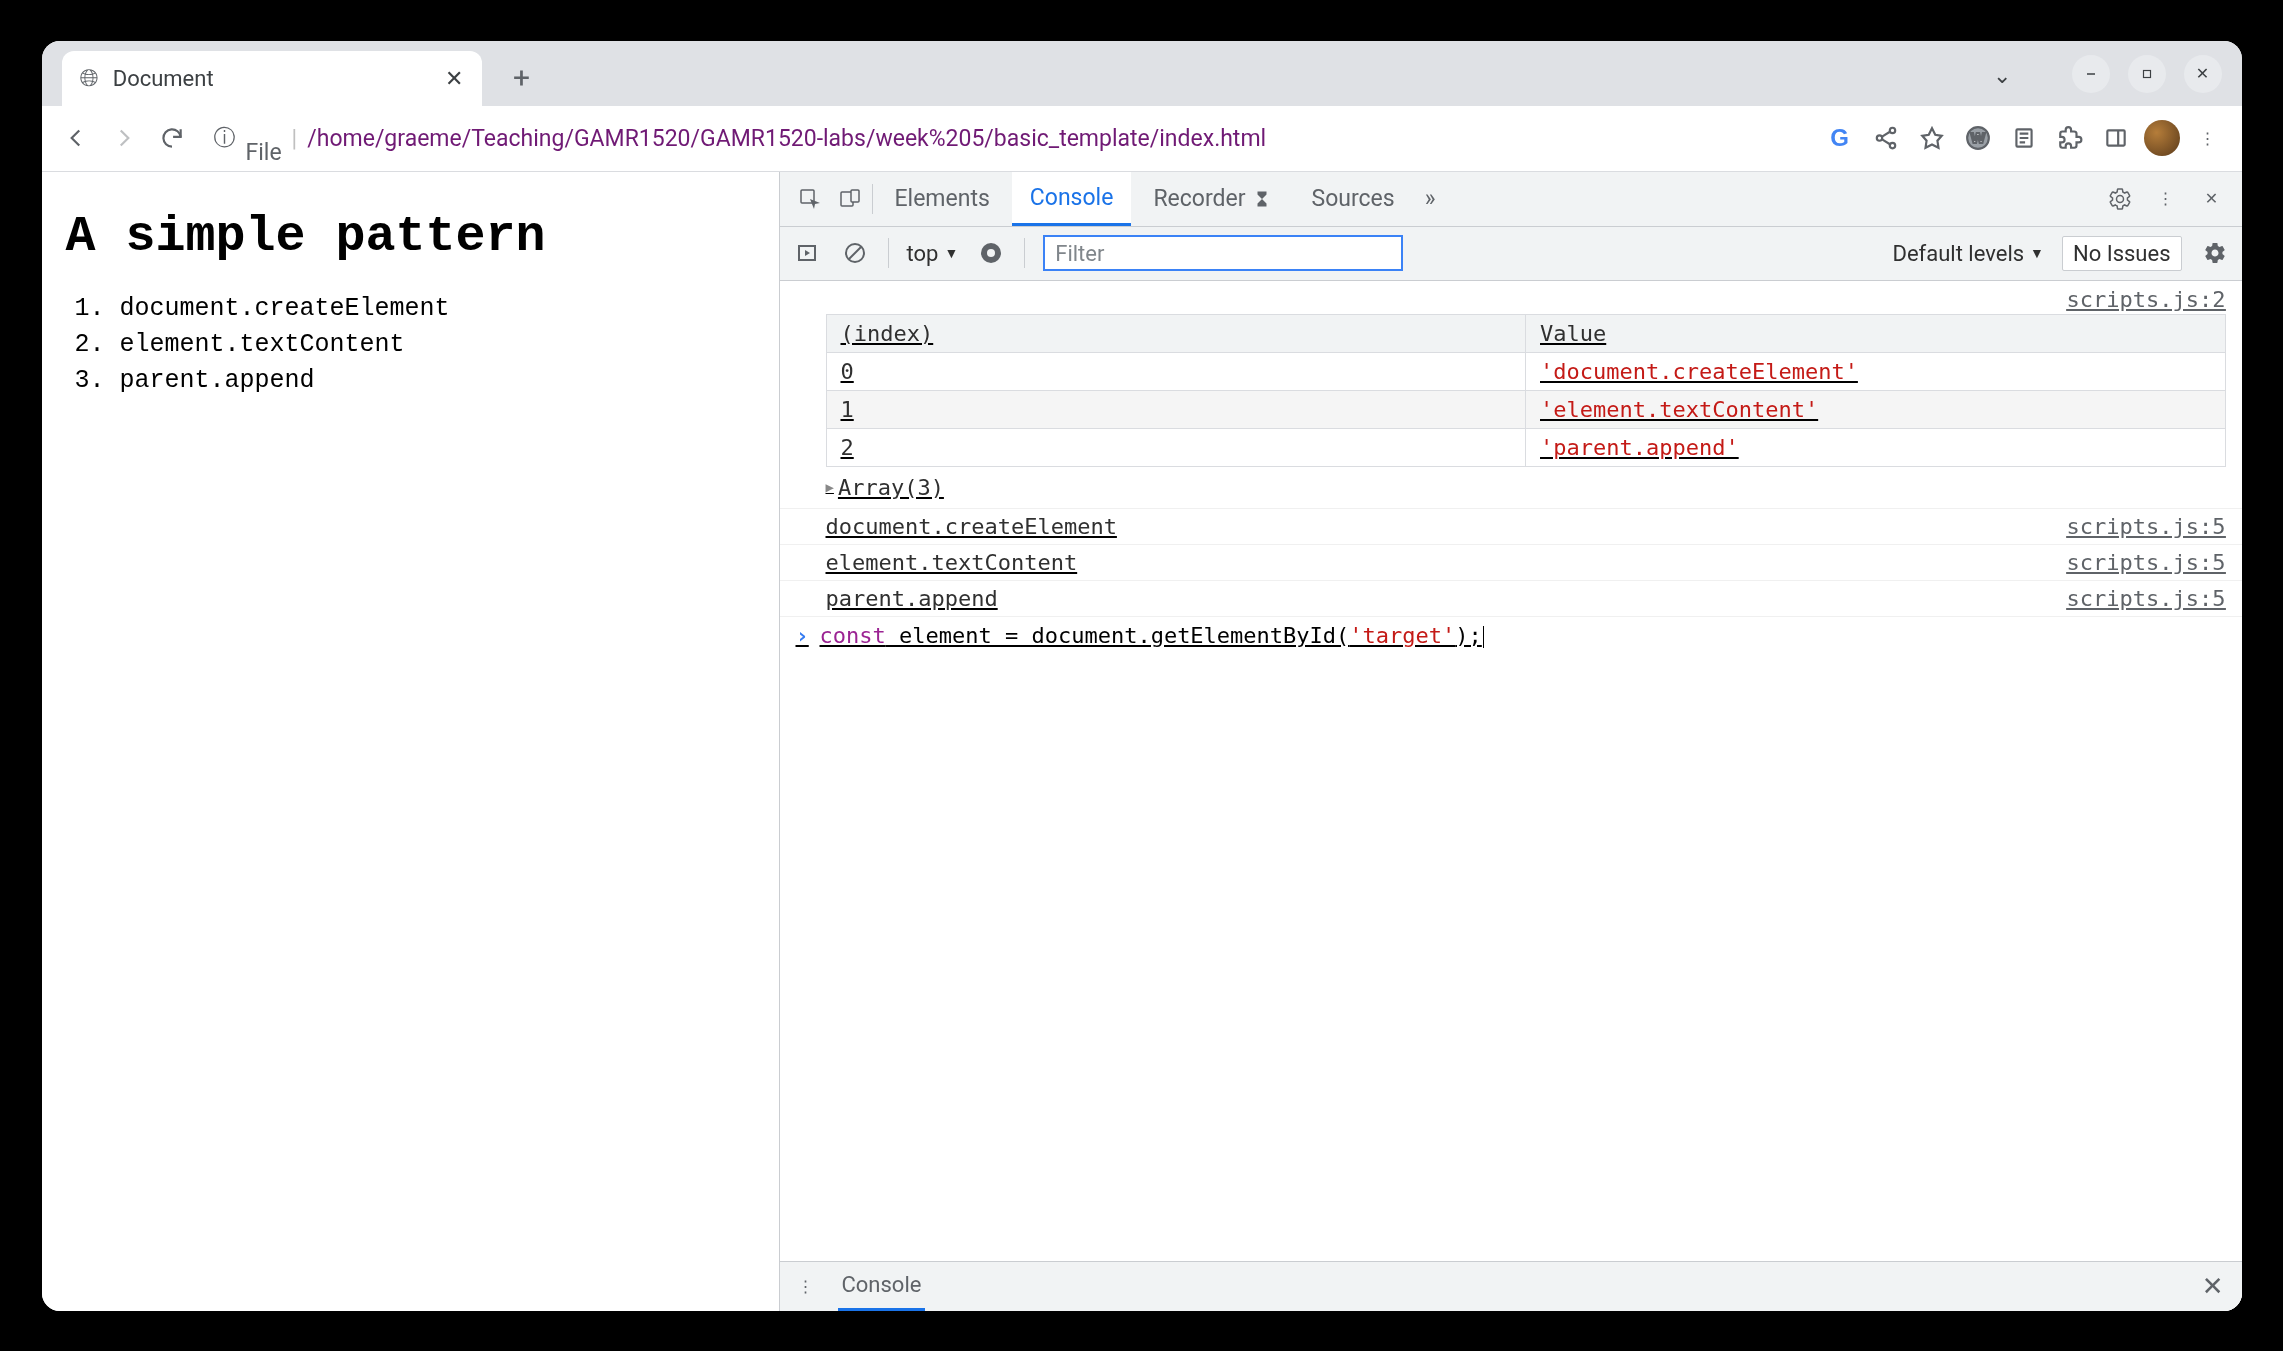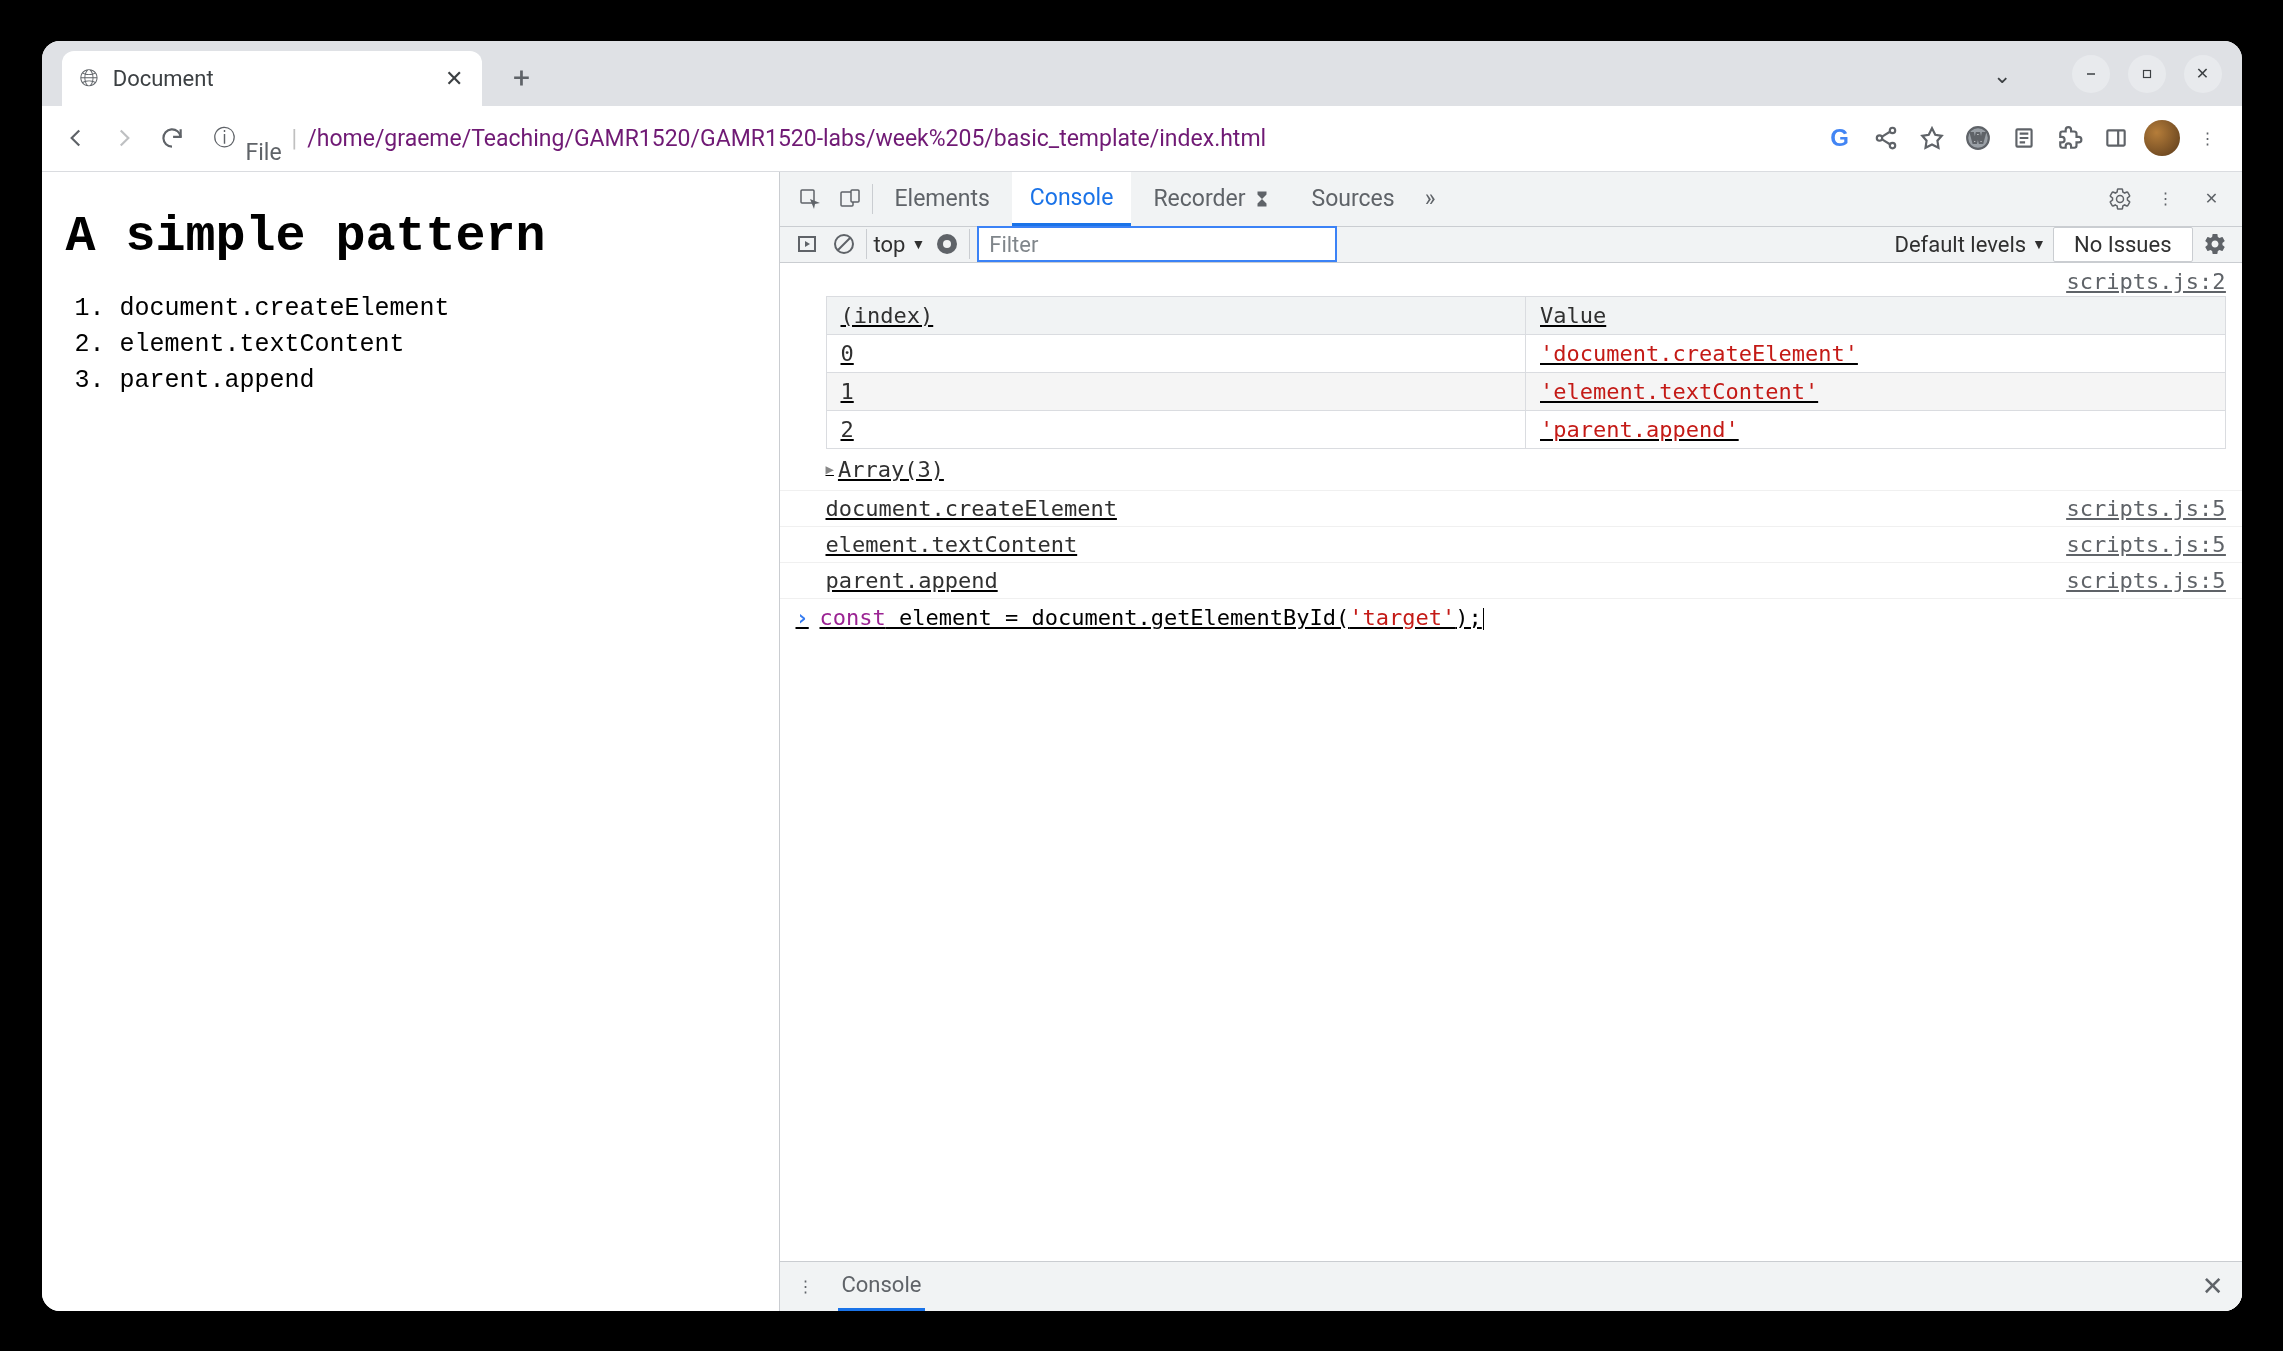--- a/index.html
+++ b/index.html
@@ -174,27 +174,27 @@
       background: #fff;
     }
     .dt-tabs-right {
       margin-left: auto;
       display: flex;
       gap: 10px;
       align-items: center;
     }
 
     .dt-subbar {
-      height: 36px;
+      height: 54px;
       border-bottom: 1px solid #cacdd1;
       background: #f1f3f4;
       display: flex;
       align-items: center;
       padding: 0 12px;
-      gap: 7px;
+      gap: 18px;
     }
     .dt-sub-icon {
       color: #5f6368;
       cursor: pointer;
       display: flex; align-items: center; justify-content: center;
       width: 30px; height: 30px;
     }
     .dt-sub-icon svg { width: 24px; height: 24px; }
     .dt-sub-sep { width: 1px; height: 30px; background: #cacdd1; }
     .dt-context {
@@ -220,21 +220,21 @@
       color: #303030;
       display: flex; align-items: center; gap: 6px;
       cursor: pointer;
       margin-left: auto;
     }
     .dt-issues {
       font-size: 22px;
       color: #303030;
       border: 1px solid #cacdd1;
       background: #fff;
-      padding: 4px 20px;
+      padding: 4px 10px;
       border-radius: 2px;
       cursor: pointer;
     }
 
     .console-body {
       flex: 1;
       overflow-y: auto;
       background: #fff;
       font-family: Menlo, Consolas, monospace;
       font-size: 22px;

